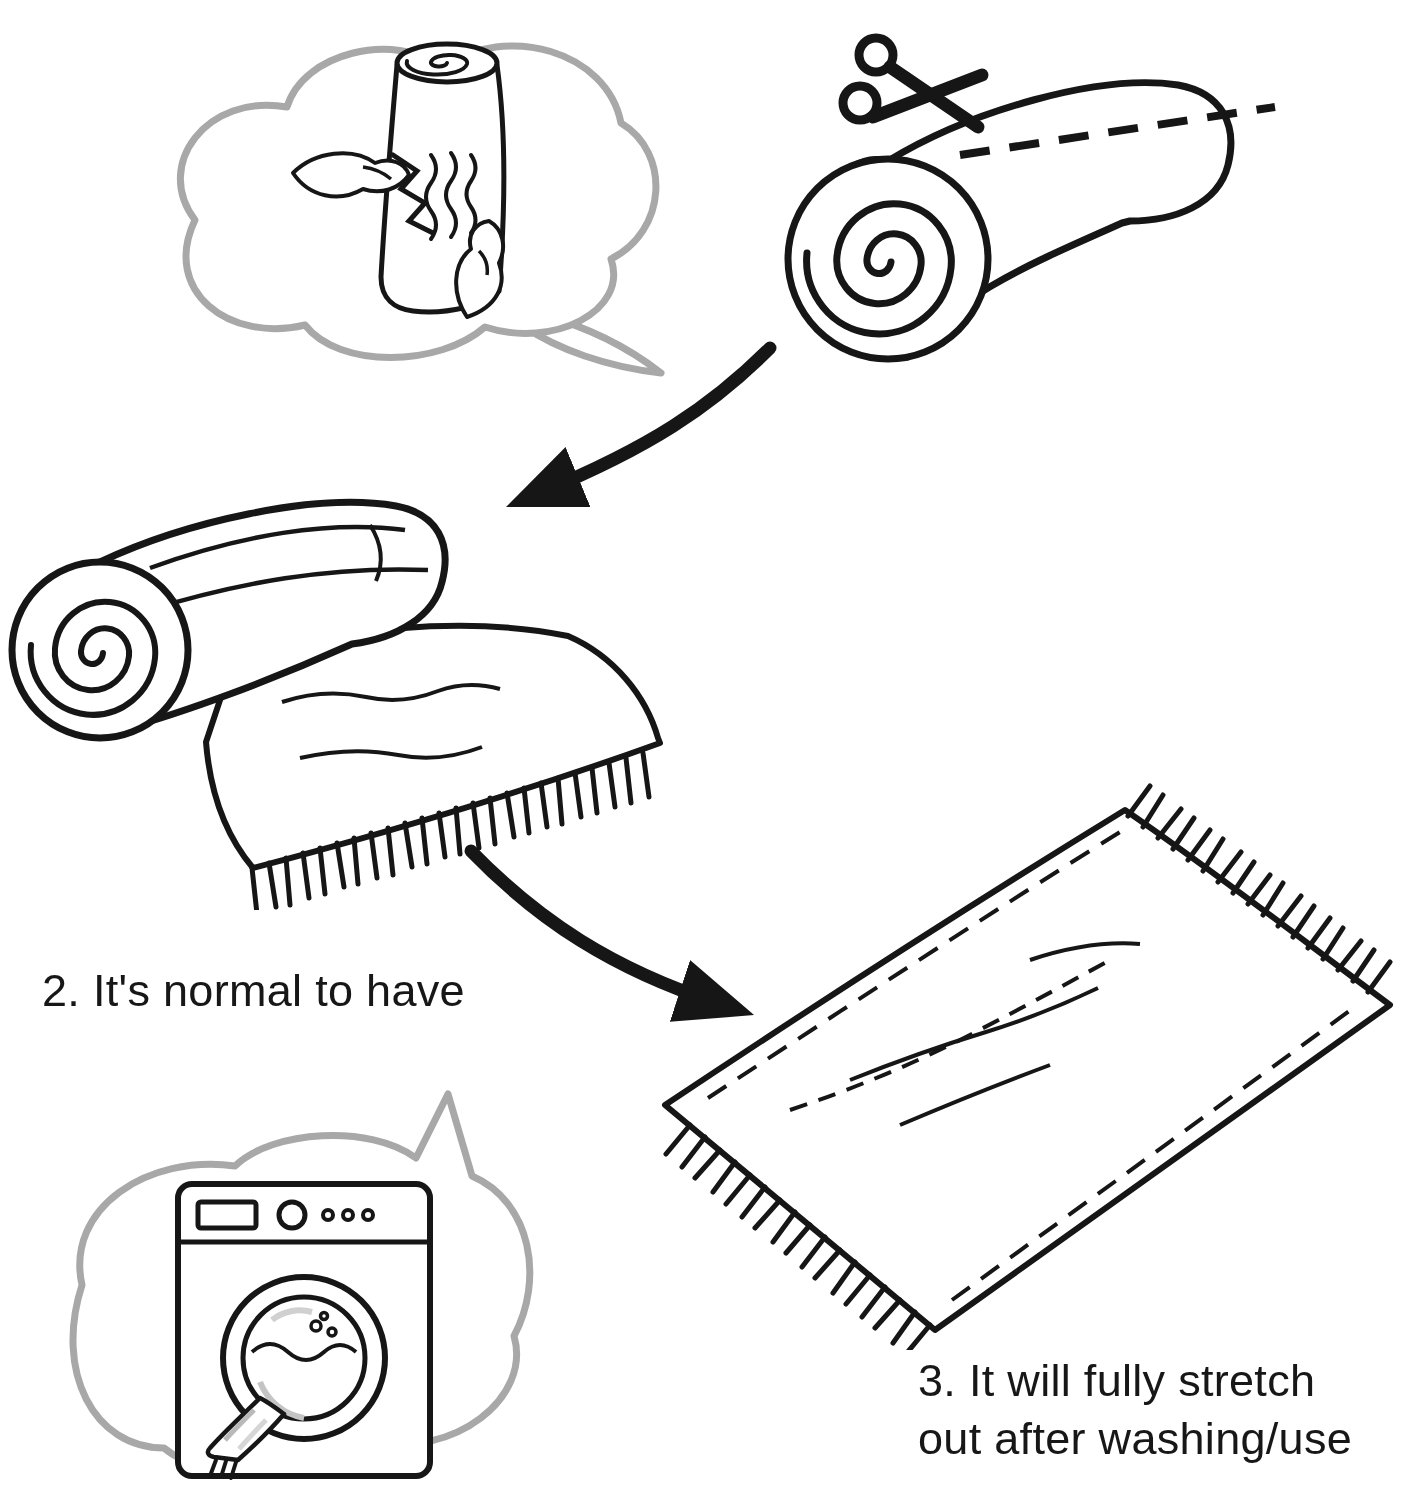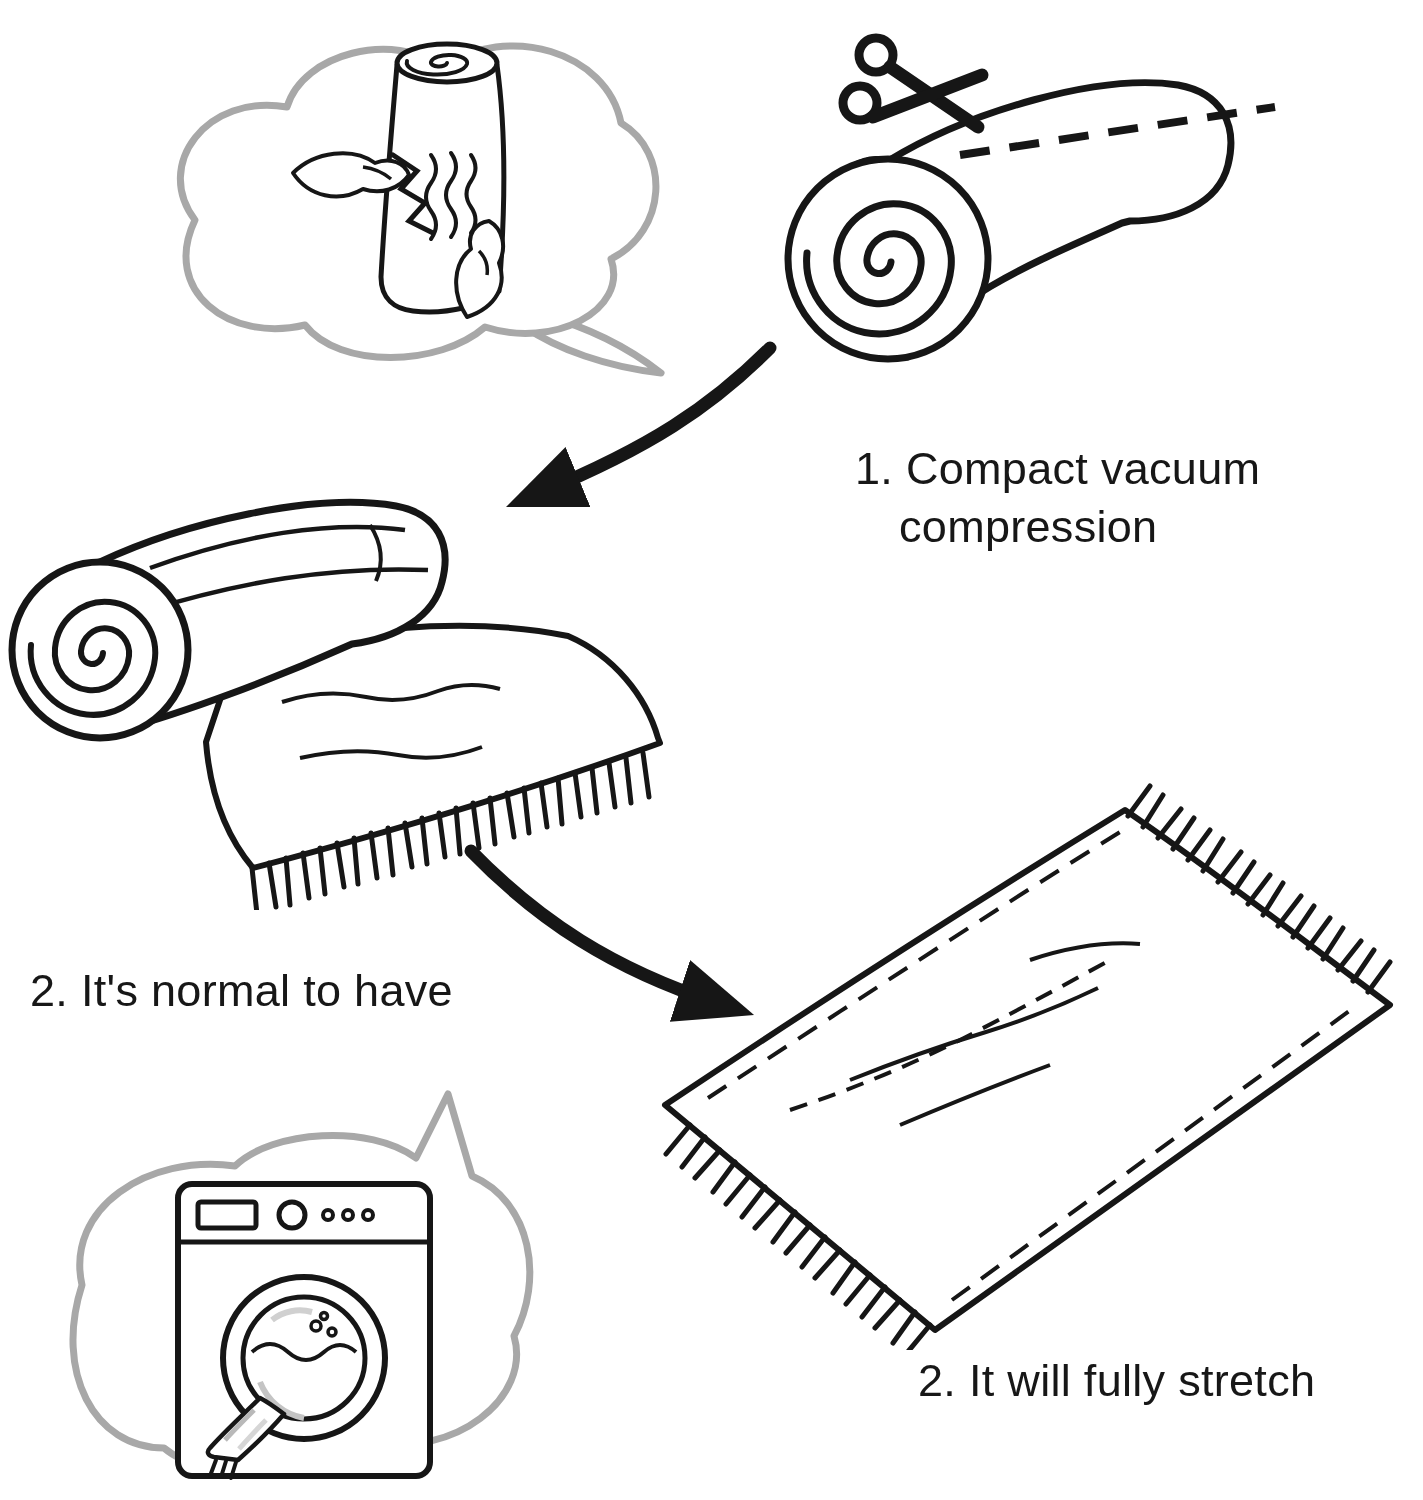--- a/index.html
+++ b/index.html
@@ -20,21 +20,21 @@
   .pos-washer{left:20px;top:1080px;width:540px;height:420px;}
   svg{display:block;width:100%;height:100%;}
   .caption{
     position:absolute;
     font-size:45px;line-height:1.28;
     color:#171717;letter-spacing:0.3px;font-weight:500;
   }
   .caption span{display:block;white-space:nowrap;}
   .c1{left:855px;top:440px;}
   .c1 .l2{padding-left:44px;}
-  .c2{left:30px;top:962px;}
+  .c2{left:42px;top:962px;}
   .c3{left:918px;top:1352px;}
 </style>
 </head>
 <body>
 
 <div class="canvas">
 
   <figure class="pos-bubble-top">
     <svg viewBox="0 0 580 385">
       <g>
@@ -89,24 +89,20 @@
     <svg viewBox="0 0 320 240">
       <defs>
         <marker id="ah1" markerWidth="6" markerHeight="6" refX="6" refY="5" viewBox="0 0 12 10" orient="auto">
           <path d="M0 0 L12 5 L0 10 Z" fill="#161616"></path>
         </marker>
       </defs>
       <path d="M300 18 C 240 78, 178 118, 72 162" stroke="#161616" stroke-width="13" fill="none" stroke-linecap="round" marker-end="url(#ah1)"></path>
     </svg>
   </figure>
 
-  <div class="caption c1">
-    <span class="l1">1. Compact vacuum</span>
-    <span class="l2">compression</span>
-  </div>
 
   <figure class="pos-blanket">
     <svg viewBox="0 0 720 470">
       <g>
         <path d="M232 224 C 330 186, 470 176, 568 196 C 614 216, 646 256, 658 298 L 660 303
                  C 530 350, 390 392, 253 428 C 226 396, 210 352, 206 302 Z" fill="#ffffff" stroke="#161616" stroke-width="6" stroke-linejoin="round"></path>
         <path d="M282 262 q42 -14 84 -5 q36 8 72 -6 q30 -11 62 -2" fill="none" stroke="#161616" stroke-width="4"></path>
         <path d="M300 318 q52 -12 98 -3 q42 8 84 -8" fill="none" stroke="#161616" stroke-width="4"></path>
       </g>
       <path stroke="#161616" stroke-width="5" stroke-linecap="round" fill="none" d="M252 428 l5 46 M269 423 l7 44 M286 418 l4 47 M303 413 l6 45 M320 408 l5 46 M337 403 l7 44 M354 398 l4 46 M371 393 l6 45 M388 388 l5 47 M405 383 l7 44 M422 378 l5 46 M439 373 l6 44 M456 368 l4 46 M473 363 l6 45 M490 358 l5 46 M507 353 l7 44 M524 348 l5 45 M541 343 l6 44 M558 338 l4 46 M575 333 l6 44 M592 328 l5 45 M609 323 l6 44 M626 318 l5 45 M643 313 l6 44"></path>
@@ -180,16 +176,17 @@
         <path d="M240 318 C 224 334, 206 350, 190 368 C 186 372, 188 376, 194 377
                  L 218 380 C 236 364, 252 348, 264 334 C 256 328, 248 322, 240 318 Z" fill="#ffffff" stroke="#161616" stroke-width="4.5" stroke-linejoin="round"></path>
         <path d="M234 330 C 224 340, 214 350, 205 360" fill="none" stroke="#b9b9b9" stroke-width="5"></path>
         <path d="M246 340 C 236 350, 227 360, 219 369" fill="none" stroke="#d6d6d6" stroke-width="5"></path>
         <path d="M196 380 l-6 16 M206 381 l-5 16 M216 382 l-5 16" stroke="#161616" stroke-width="4" stroke-linecap="round" fill="none"></path>
       </g>
     </svg>
   </figure>
 
   <div class="caption c3">
-    <span class="l1">2. It will fully stretch</span>
+    <span class="l1">3. It will fully stretch</span>
+    <span class="l2">out after washing/use</span>
   </div>
 
 </div>
 
 </body></html>

